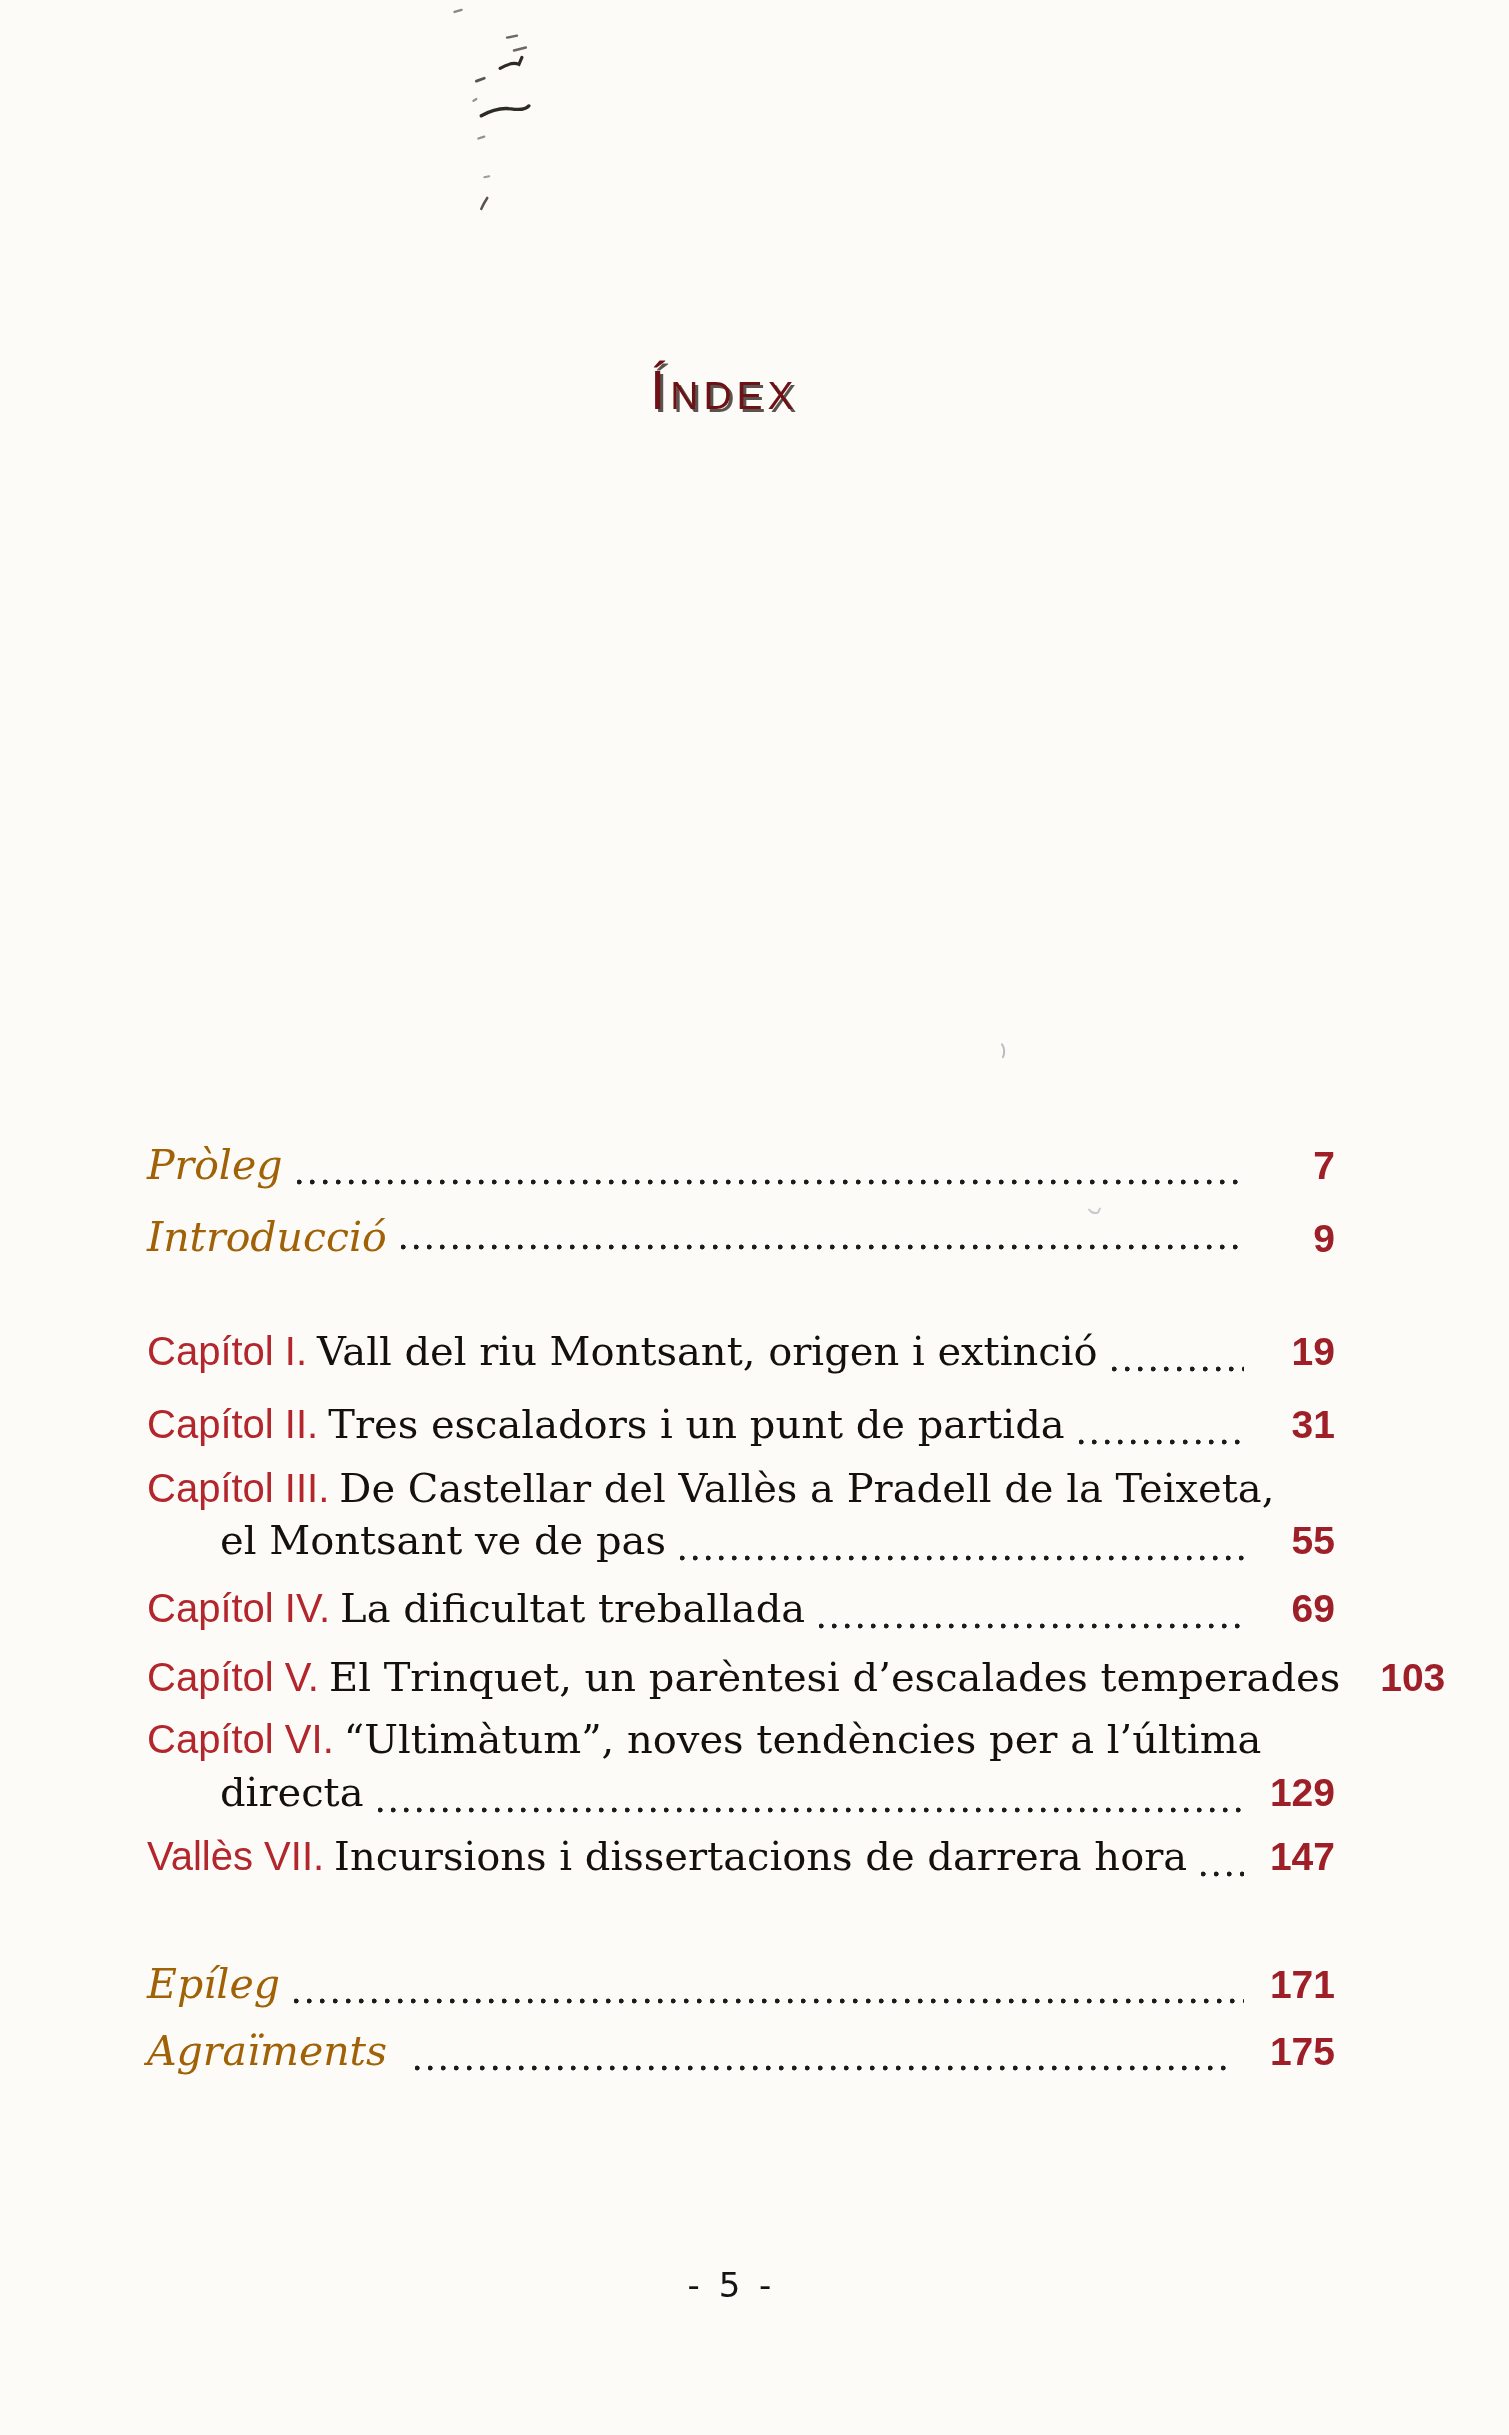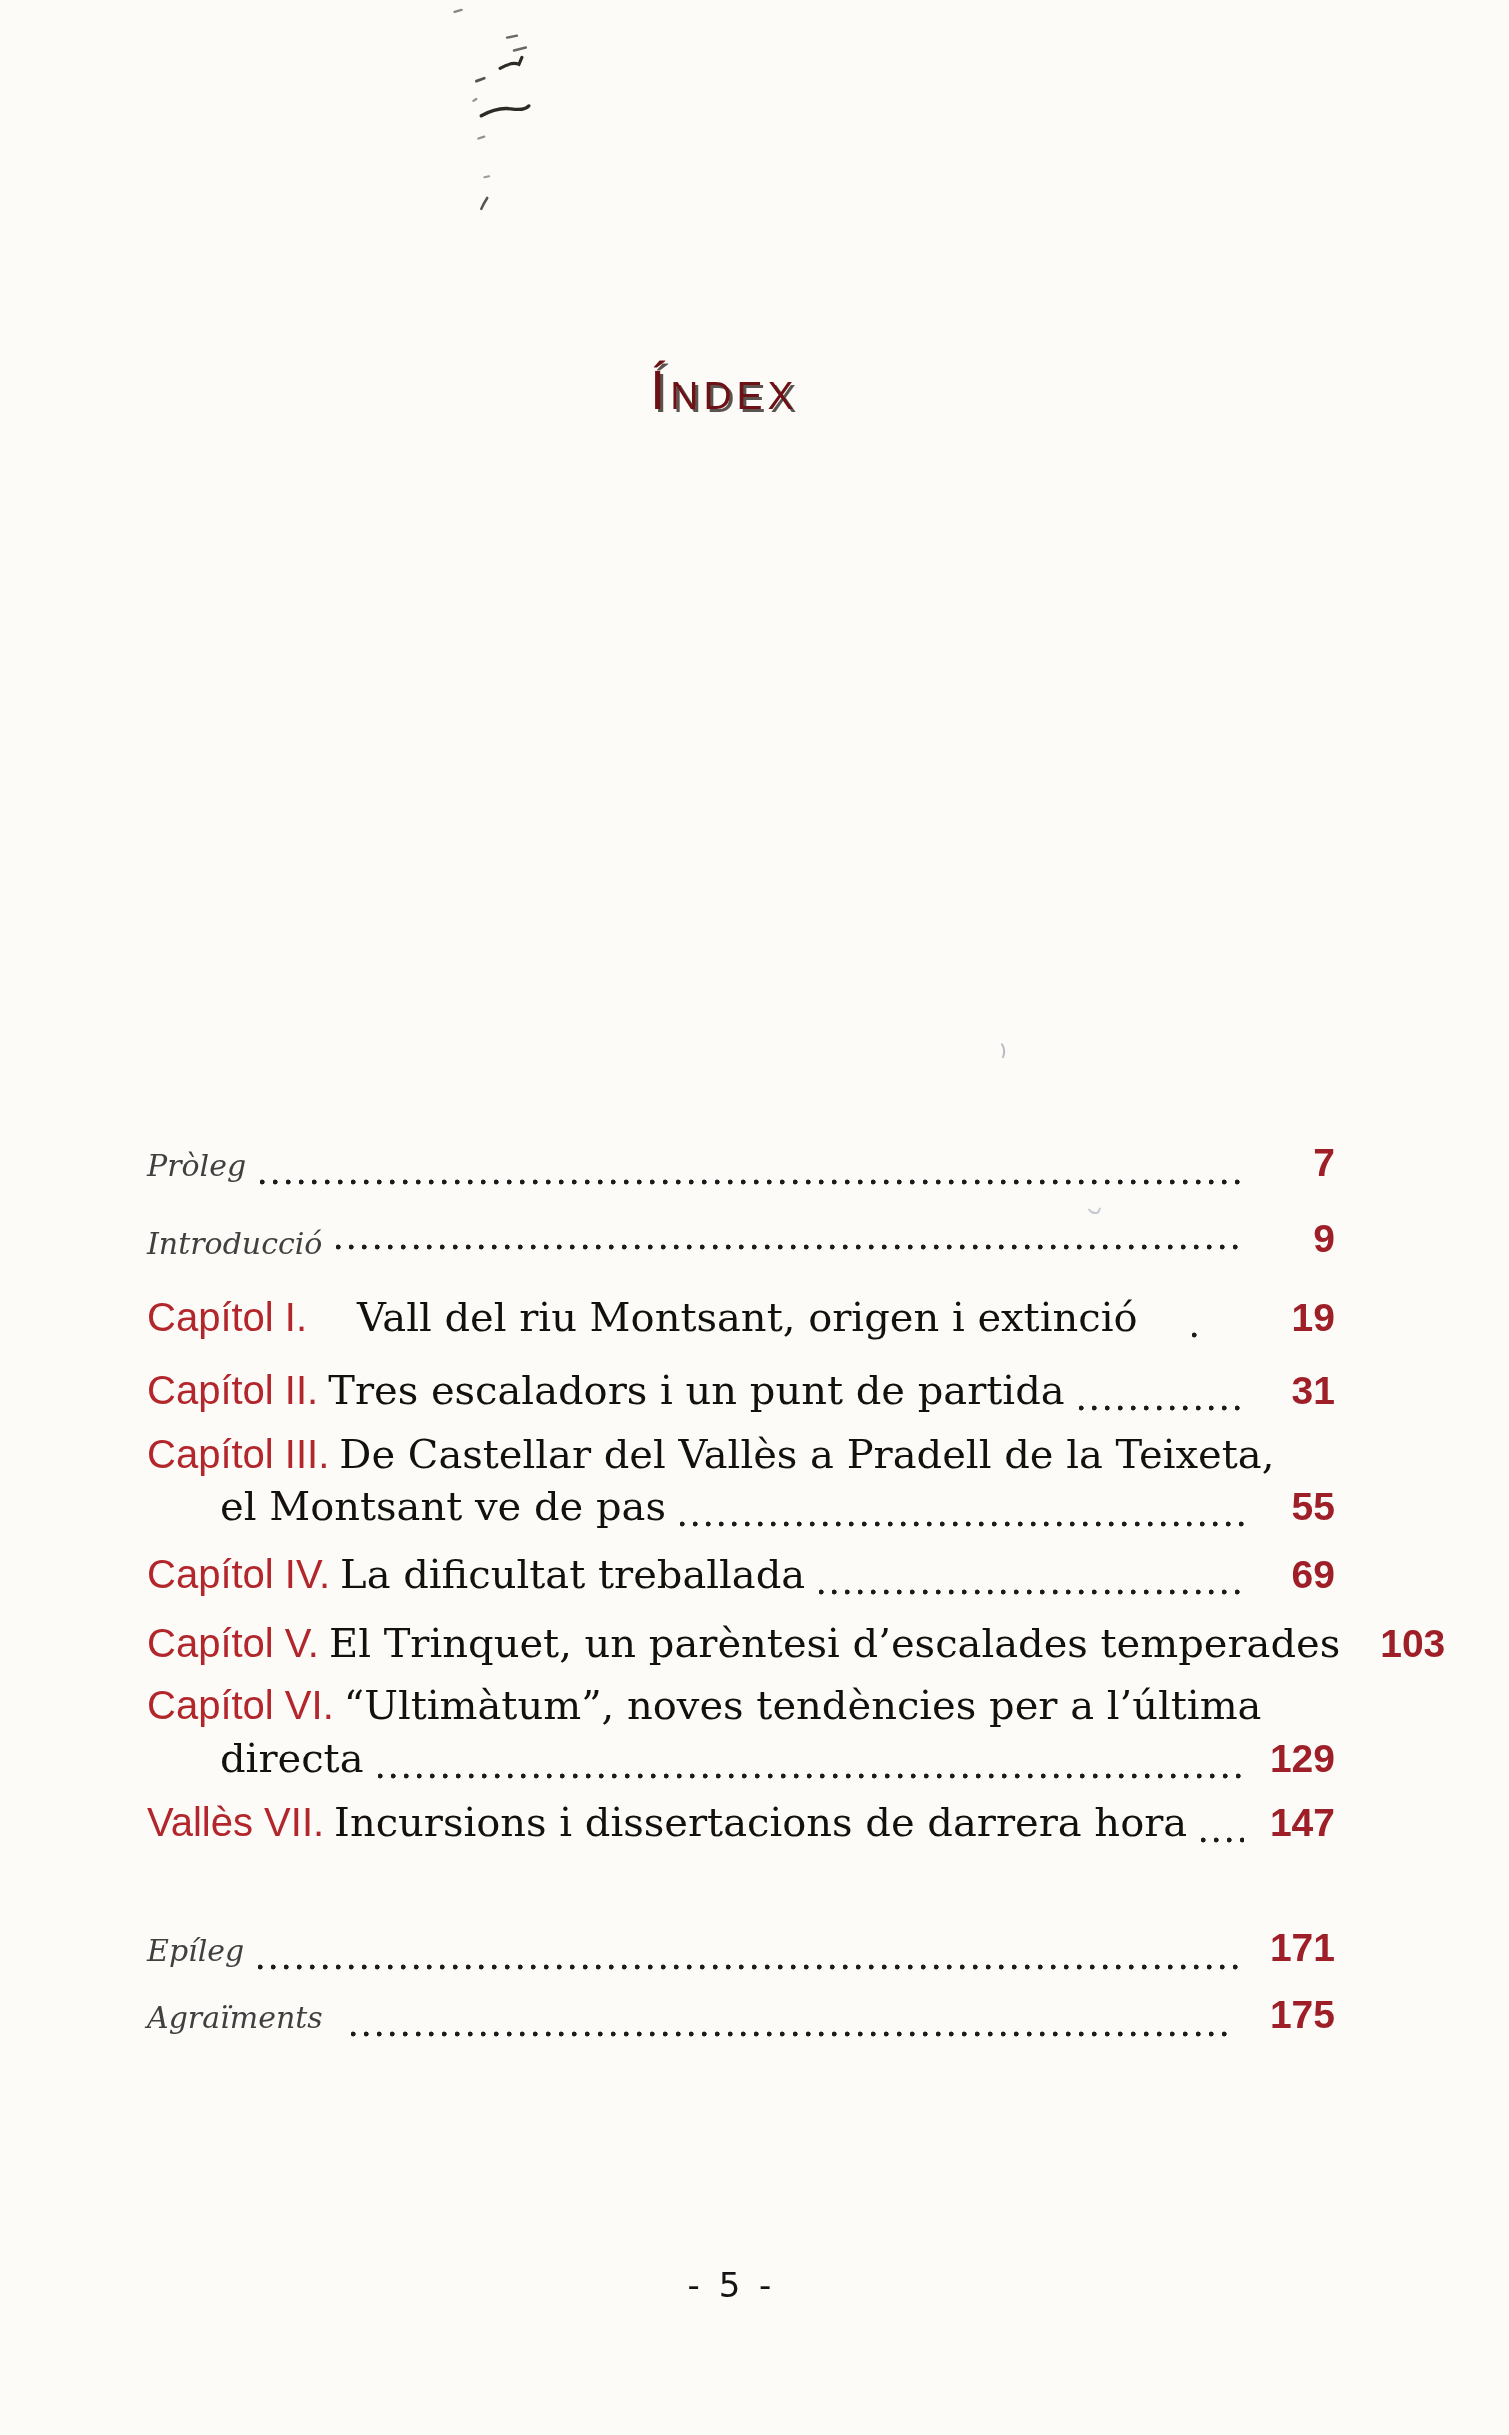--- a/index.html
+++ b/index.html
@@ -49,22 +49,22 @@
     width: 1188px;
   }
   .row {
     display: flex;
     align-items: baseline;
     height: 55px;
     white-space: nowrap;
   }
   .front-label, .back-label {
     font-style: italic;
-    font-size: 30px;
-    color: #404040;
+    font-size: 41px;
+    color: #a16207;
   }
   .chap-label {
     font-family: "Liberation Sans", "DejaVu Sans", sans-serif;
     font-size: 40px;
     color: #b2262c;
   }
   .chap-title {
     font-size: 40px;
     color: #14110d;
     margin-left: 10px;
@@ -83,21 +83,21 @@
     font-family: "Liberation Sans", "DejaVu Sans", sans-serif;
     font-weight: 700;
     font-size: 39px;
     color: #9e1f27;
     min-width: 79px;
     text-align: right;
   }
   .indent { padding-left: 73px; }
 
   .mt10 { margin-top: 10px; align-items: flex-end; }
-  .mt68 { margin-top: 33px; gap: 40px; }
+  .mt68 { margin-top: 67px; }
   .mt18 { margin-top: 18px; }
   .mt9  { margin-top: 9px; }
   .mtn3 { margin-top: -3px; }
   .mt13 { margin-top: 13px; }
   .mt14 { margin-top: 14px; }
   .mt7  { margin-top: 7px; }
   .mtn2 { margin-top: -2px; }
   .mt73 { margin-top: 72px; }
   .mt12 { margin-top: 12px; gap: 14px; }
 

